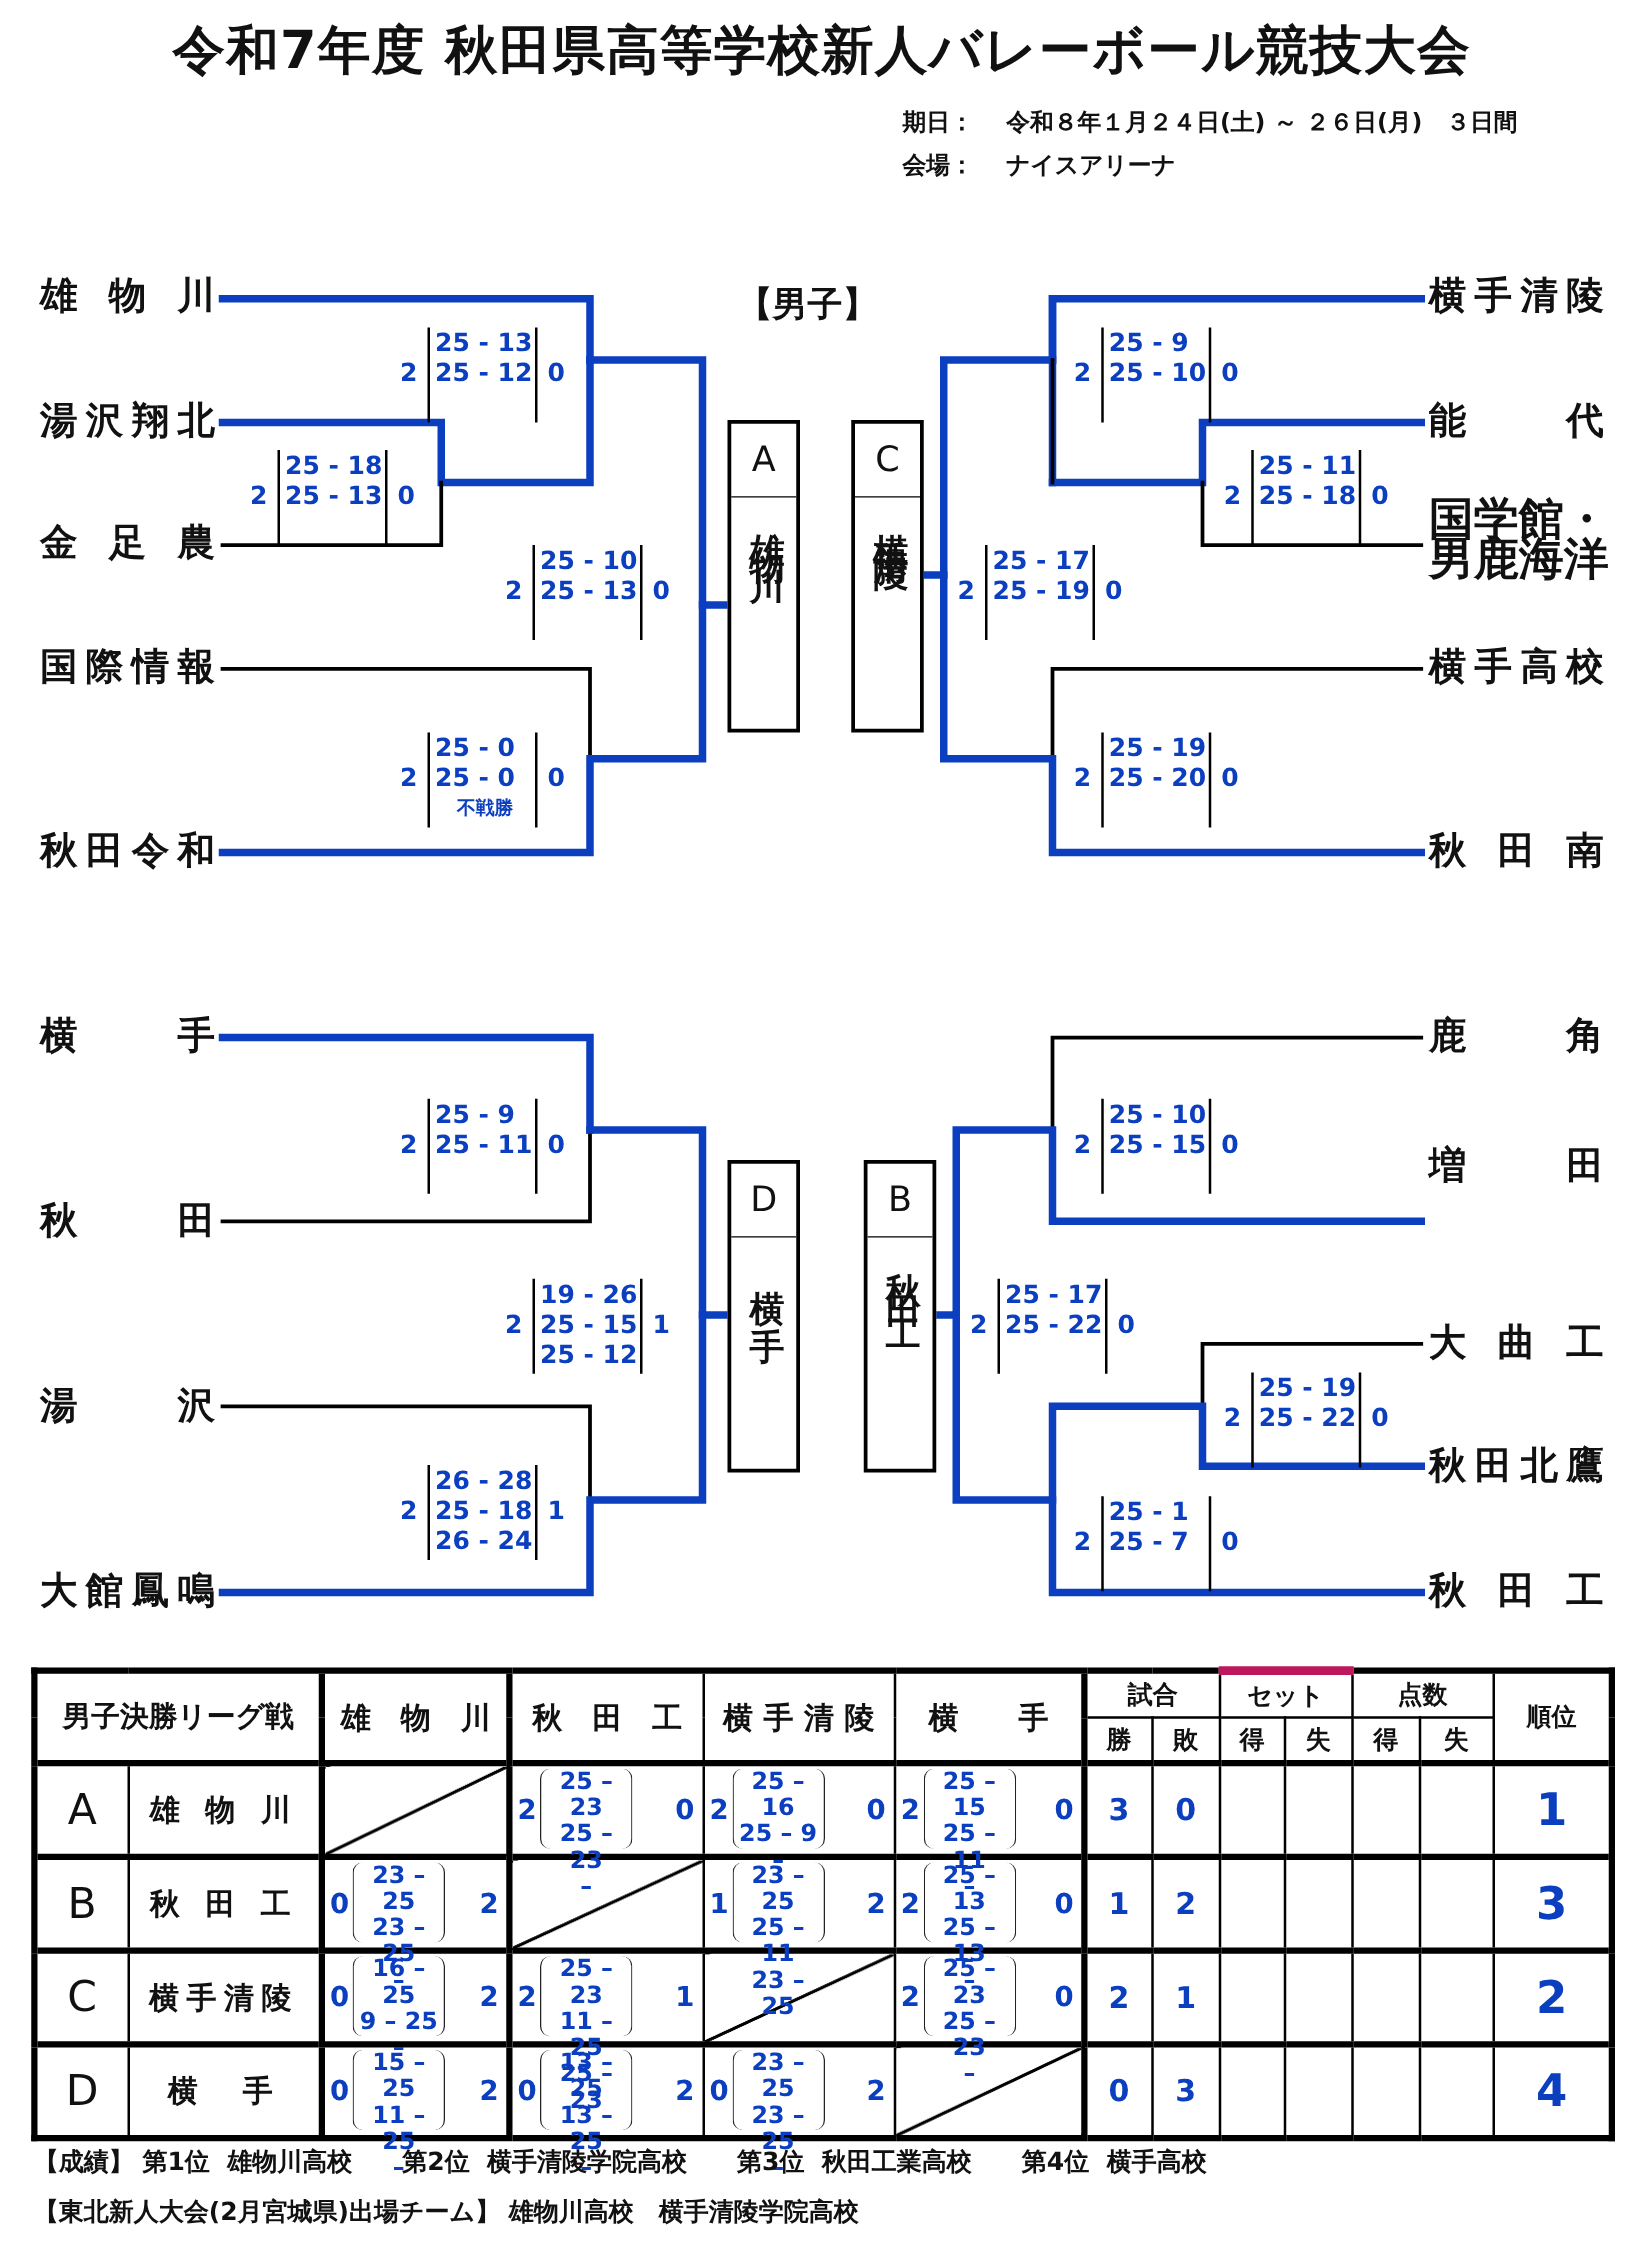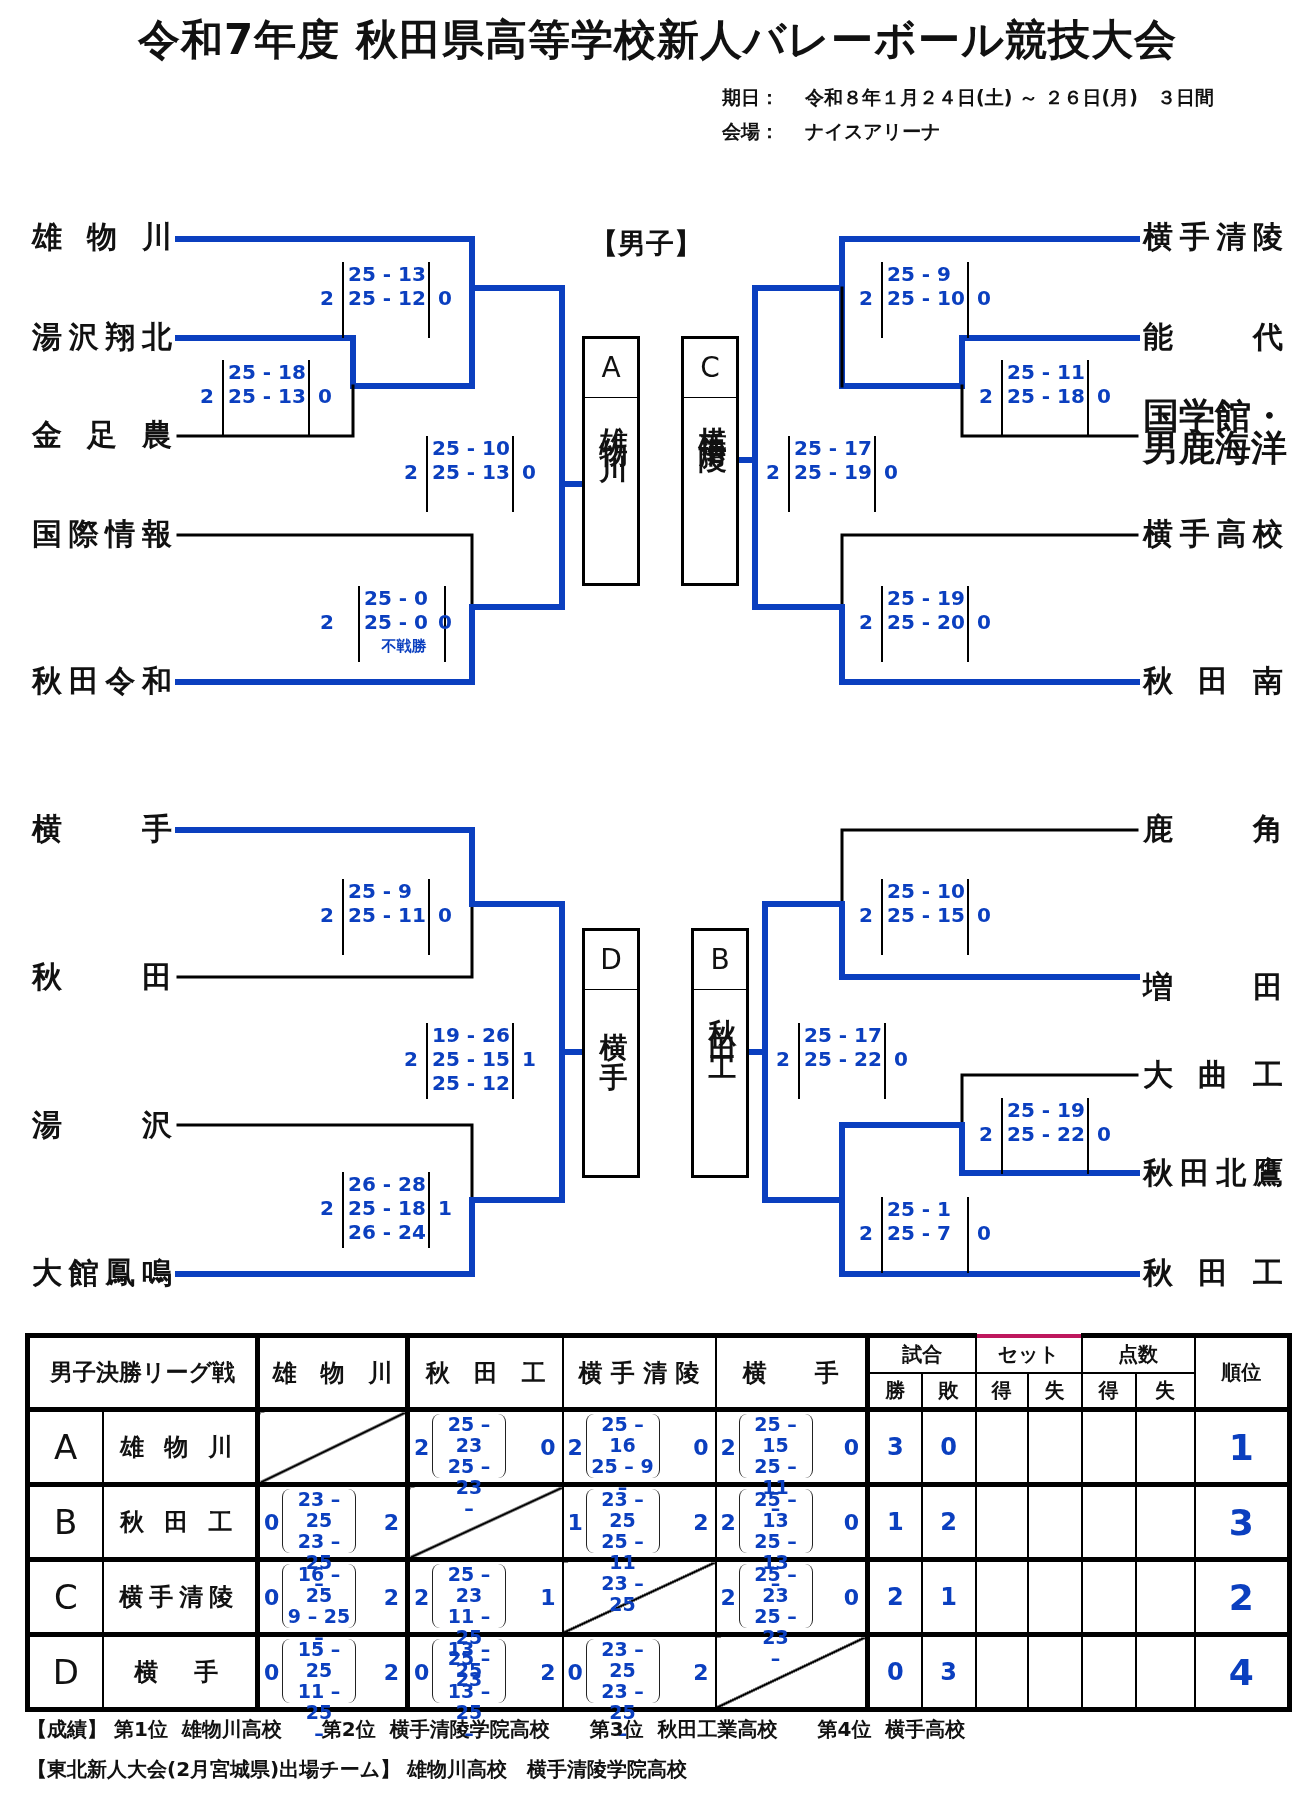--- a/index.html
+++ b/index.html
@@ -87,21 +87,21 @@
 <div class="abs team right two" style="top:400px;width:150px;">国学館・男鹿海洋</div>
 <div class="abs team right" style="top:517px;">横手高校</div>
 <div class="abs team right" style="top:664px;">秋田南</div>
 
 <div class="abs team left" style="top:812px;">横手</div>
 <div class="abs team left" style="top:960px;">秋田</div>
 <div class="abs team left" style="top:1108px;">湯沢</div>
 <div class="abs team left" style="top:1256px;">大館鳳鳴</div>
 
 <div class="abs team right" style="top:812px;">鹿角</div>
-<div class="abs team right" style="top:970px;">増田</div>
+<div class="abs team right" style="top:916px;">増田</div>
 <div class="abs team right" style="top:1058px;">大曲工</div>
 <div class="abs team right" style="top:1156px;">秋田北鷹</div>
 <div class="abs team right" style="top:1256px;">秋田工</div>
 
 <div class="gbox" style="left:582px;top:336px;height:244px;">
   <div class="g">A</div>
   <div class="n" style="writing-mode:vertical-rl;margin:0 auto;letter-spacing:14px;">雄物川</div>
 </div>
 <div class="gbox" style="left:681px;top:336px;height:244px;">
   <div class="g">C</div>
@@ -128,21 +128,21 @@
     <div class="abs score" style="left: 316px; top: 286px;">
       <span class="w">2</span>
       <div class="sets" style="top:-24px;height:76px;">
         <div class="setline">25 - 13</div>
         <div class="setline">25 - 12</div>
       </div>
       <span class="l">0</span>
     </div>
     <div class="abs score" style="left: 316px; top: 610px;">
       <span class="w">2</span>
-      <div class="sets" style="top:-24px;height:76px;margin-left:16px;">
+      <div class="sets" style="top:-24px;height:76px;">
         <div class="setline">25 - 0</div>
         <div class="setline">25 - 0</div>
         <div class="note">不戦勝</div>
       </div>
       <span class="l">0</span>
     </div>
     <div class="abs score" style="left: 400px; top: 460px;">
       <span class="w">2</span>
       <div class="sets" style="top:-24px;height:76px;">
         <div class="setline">25 - 10</div>
@@ -259,21 +259,21 @@
     <col style="width:95px">
   </colgroup>
   <thead>
     <tr style="height:37px">
       <th colspan="2" rowspan="2" style="border-top:5px solid #000;border-left:5px solid #000;font-size:23px;">男子決勝リーグ戦</th>
       <th rowspan="2" class="thick-l" style="border-top:5px solid #000;">雄　物　川</th>
       <th rowspan="2" class="thick-l" style="border-top:5px solid #000;">秋　田　工</th>
       <th rowspan="2" style="border-top:5px solid #000;">横 手 清 陵</th>
       <th rowspan="2" style="border-top:5px solid #000;">横　　手</th>
       <th colspan="2" class="thick-l sub" style="border-top:5px solid #000;">試合</th>
-      <th colspan="2" class="sub" style="border-top:4px solid #be185d;">セット</th>
+      <th colspan="2" class="sub" style="border-top:7px solid #be185d;">セット</th>
       <th colspan="2" class="sub" style="border-top:5px solid #000;">点数</th>
       <th rowspan="2" class="sub" style="border-top:5px solid #000;border-right:5px solid #000;">順位</th>
     </tr>
     <tr style="height:37px">
       <th class="thick-l sub">勝</th>
       <th class="sub">敗</th>
       <th class="sub">得</th>
       <th class="sub">失</th>
       <th class="sub">得</th>
       <th class="sub">失</th>

